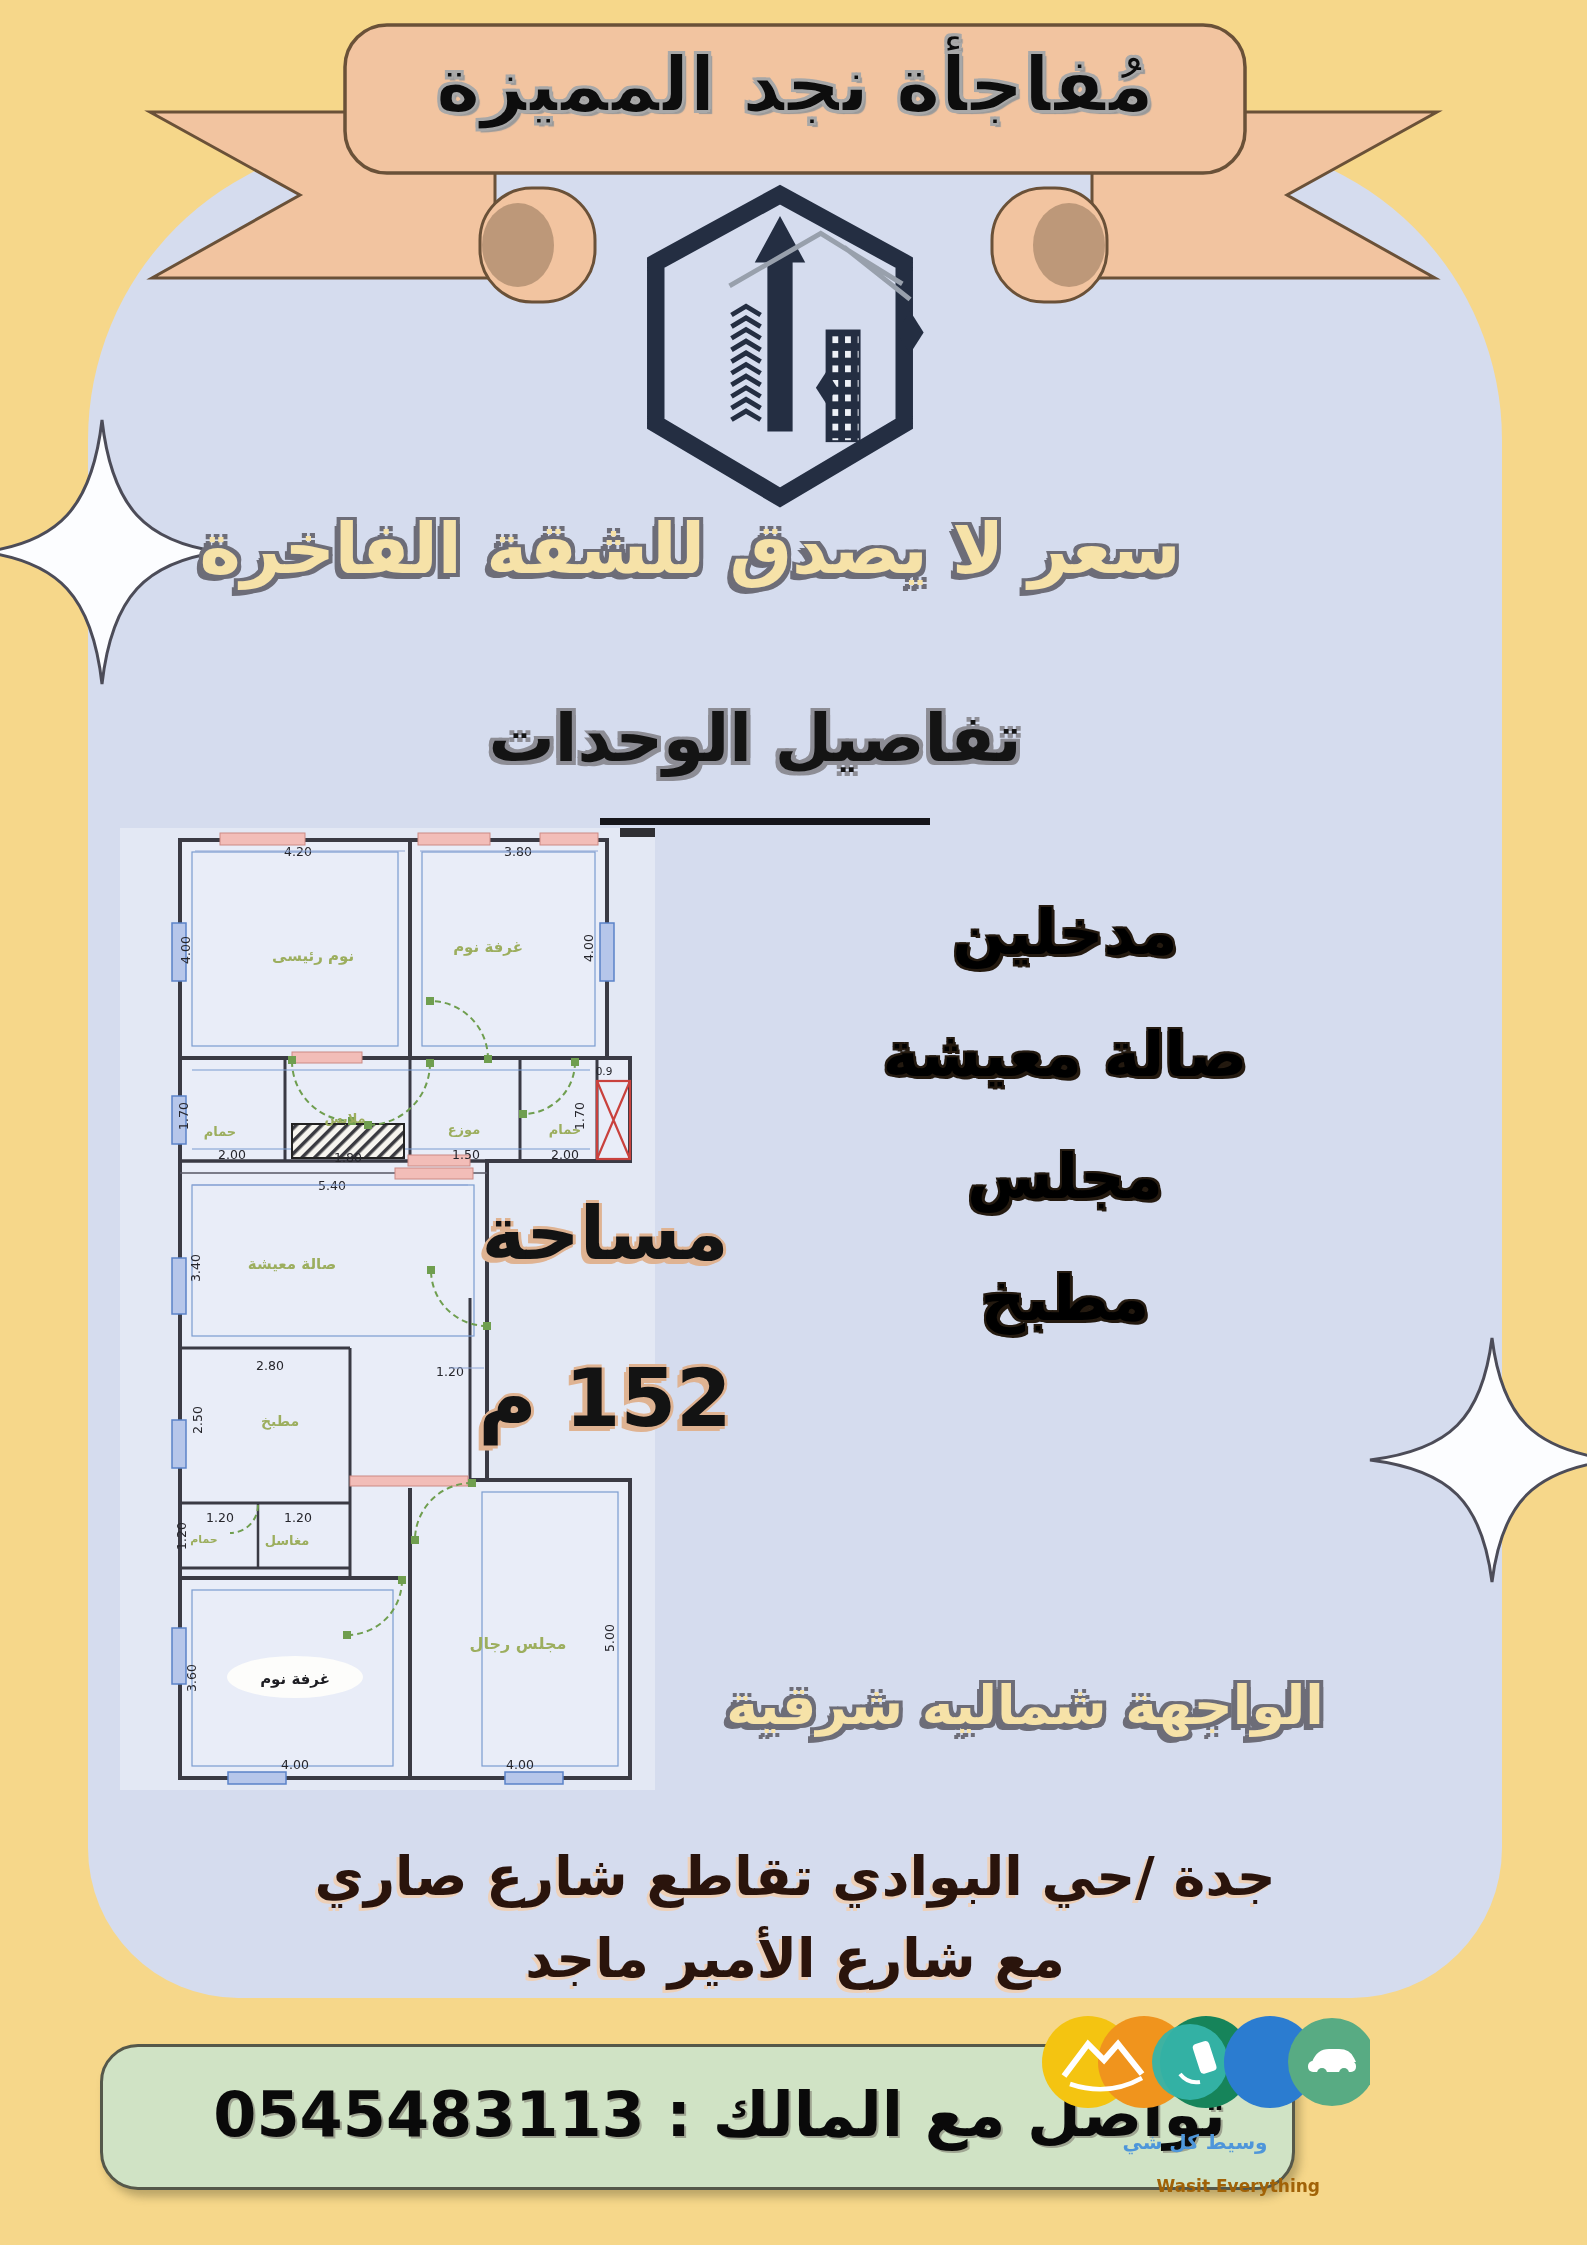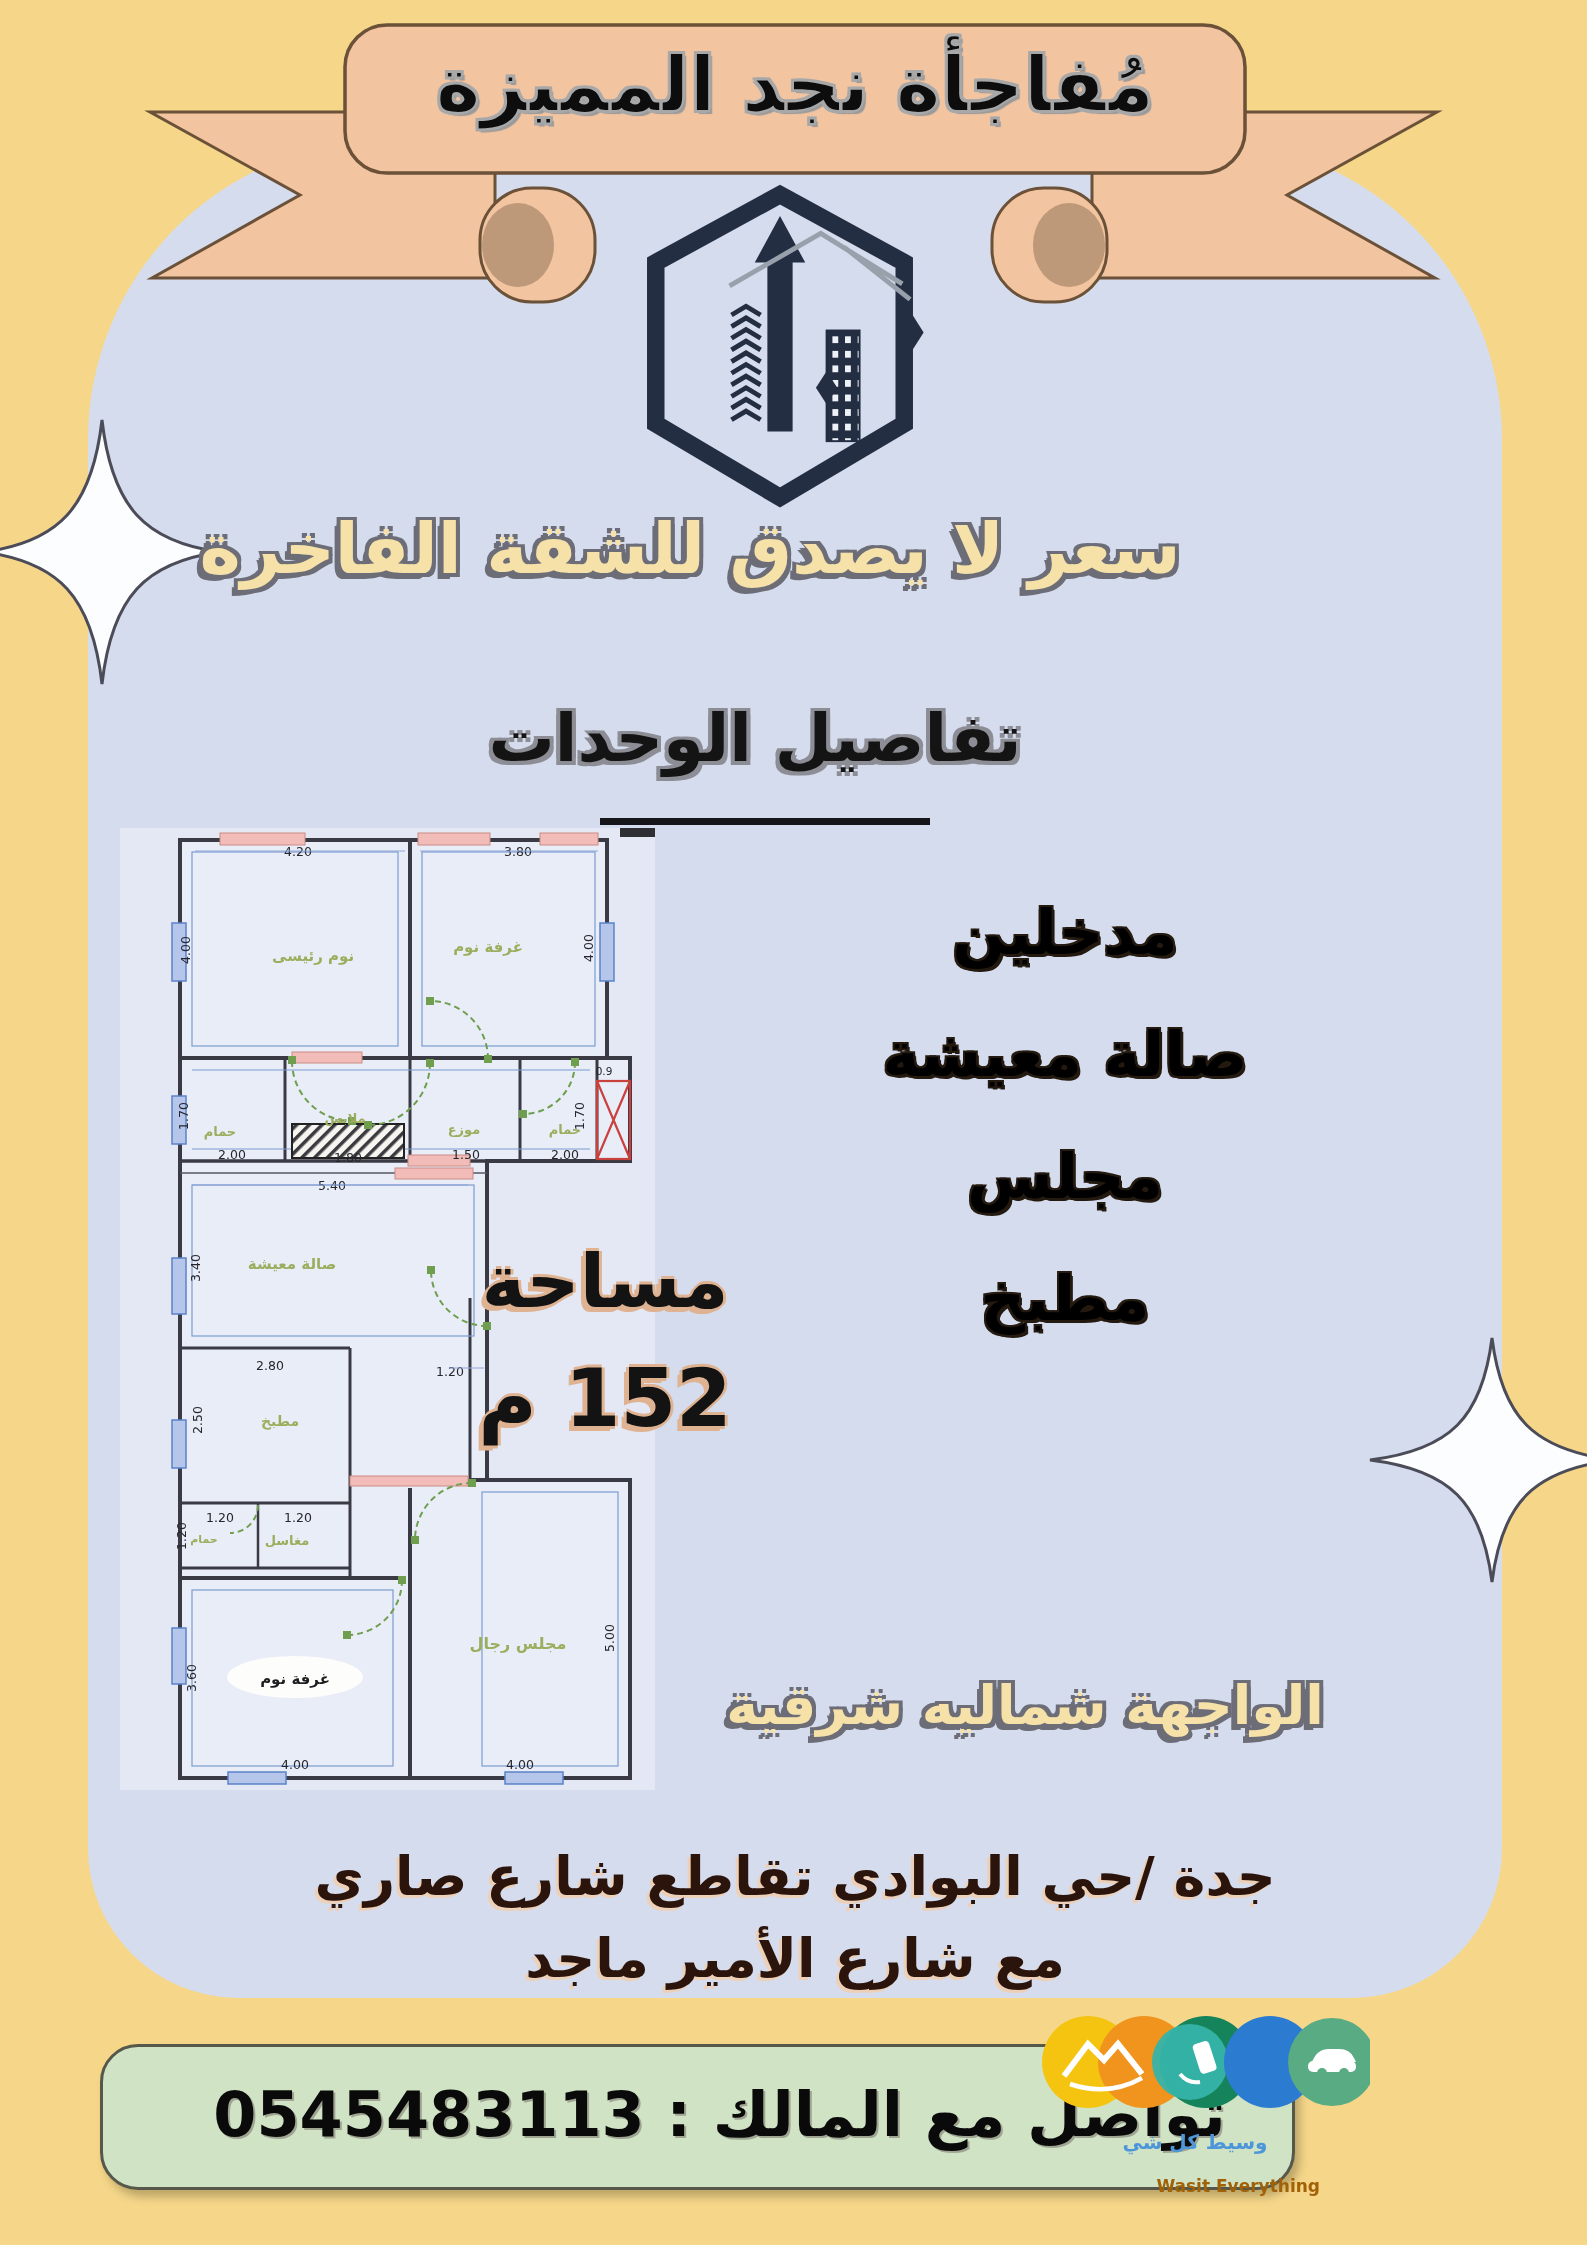--- a/index.html
+++ b/index.html
@@ -16,21 +16,21 @@
   .headline{left:190px;top:508px;width:1000px;text-align:center;font-size:70px;font-weight:bold;
         color:#f6e2a8;
         text-shadow:-4px -3px 0 #6d6d78,4px -3px 0 #6d6d78,-4px 4px 0 #6d6d78,4px 4px 0 #6d6d78,-6px 6px 0 #6d6d78;}
   .section-title{left:445px;top:700px;width:620px;text-align:center;font-size:66px;font-weight:bold;
         color:#141414;
         text-shadow:-4px -3px 0 #8d8d95,4px -3px 0 #8d8d95,-4px 4px 0 #8d8d95,4px 4px 0 #8d8d95;}
   .section-underline{left:600px;top:818px;width:330px;height:7px;background:#15151a;}
   .features{left:765px;top:872px;width:600px;text-align:center;}
   .feature{font-size:62px;font-weight:bold;line-height:122px;color:#000000;white-space:nowrap;
         text-shadow:-2px -2px 0 #241a10,2px -2px 0 #241a10,-2px 2px 0 #241a10,2px 2px 0 #241a10,3px 3px 0 #241a10;}
-  .area-label{left:450px;top:1238px;width:310px;text-align:center;font-size:74px;font-weight:bold;color:#131313;
+  .area-label{left:450px;top:1190px;width:310px;text-align:center;font-size:74px;font-weight:bold;color:#131313;
         text-shadow:-3px 0 0 #dfb392,3px 0 0 #dfb392,0 -3px 0 #dfb392,0 3px 0 #dfb392,-5px 5px 0 #dfb392;}
   .area-value{left:440px;top:1352px;width:330px;text-align:center;font-size:80px;font-weight:bold;color:#131313;
         text-shadow:-3px 0 0 #dfb392,3px 0 0 #dfb392,0 -3px 0 #dfb392,0 3px 0 #dfb392,-5px 5px 0 #dfb392;}
   .facade{left:715px;top:1648px;width:620px;text-align:center;font-size:54px;font-weight:bold;
         color:#f6e2a8;
         text-shadow:-4px -3px 0 #6d6d78,4px -3px 0 #6d6d78,-4px 4px 0 #6d6d78,4px 4px 0 #6d6d78,-6px 6px 0 #6d6d78;margin-top:26px;}
   .address{left:280px;top:1836px;width:1030px;text-align:center;font-size:54px;font-weight:bold;
         color:#2a140c;line-height:82px;text-shadow:-3px 3px 0 #edd0b8;}
   .contact-bar{left:100px;top:2044px;width:1145px;height:140px;background:#d0e3c5;
         border:3px solid #55584a;border-radius:38px;box-shadow:5px 7px 8px rgba(80,75,40,.35);

